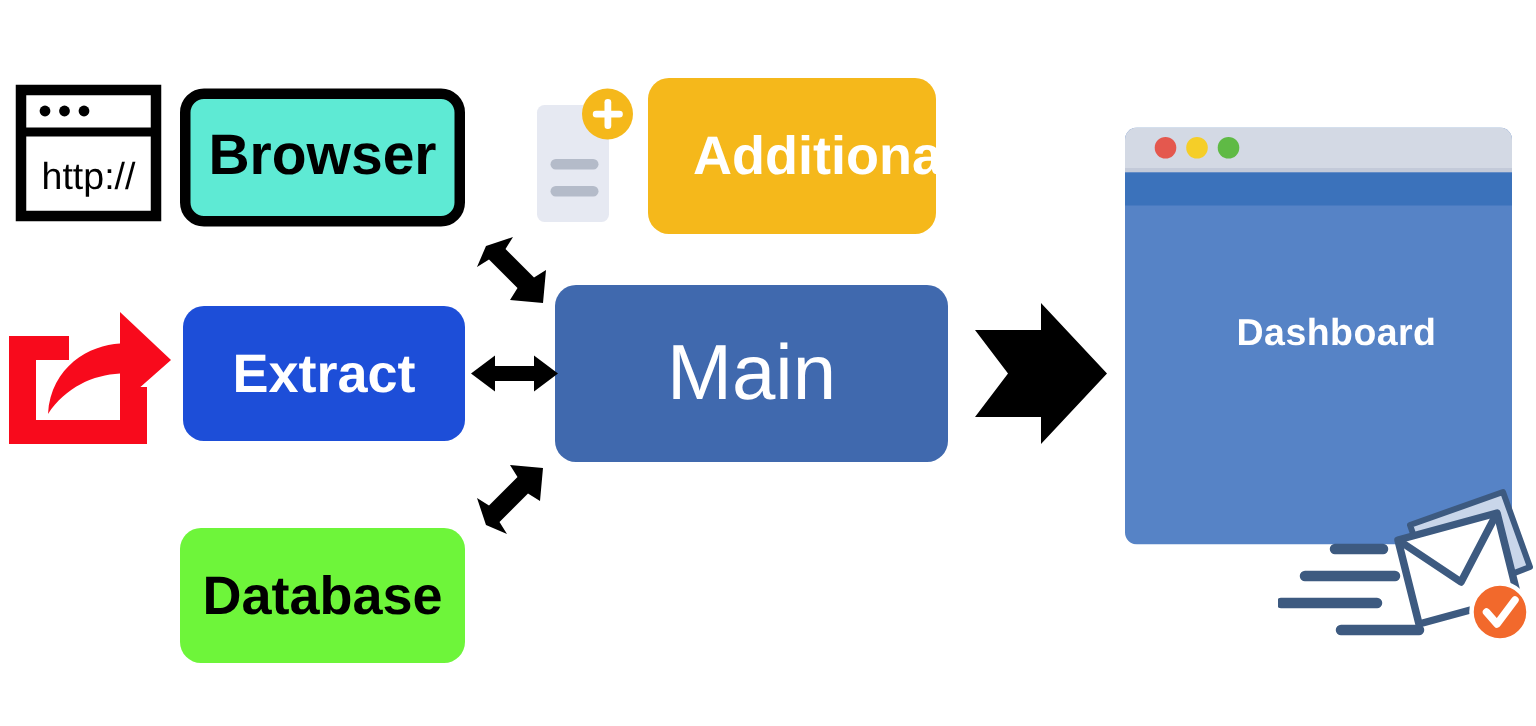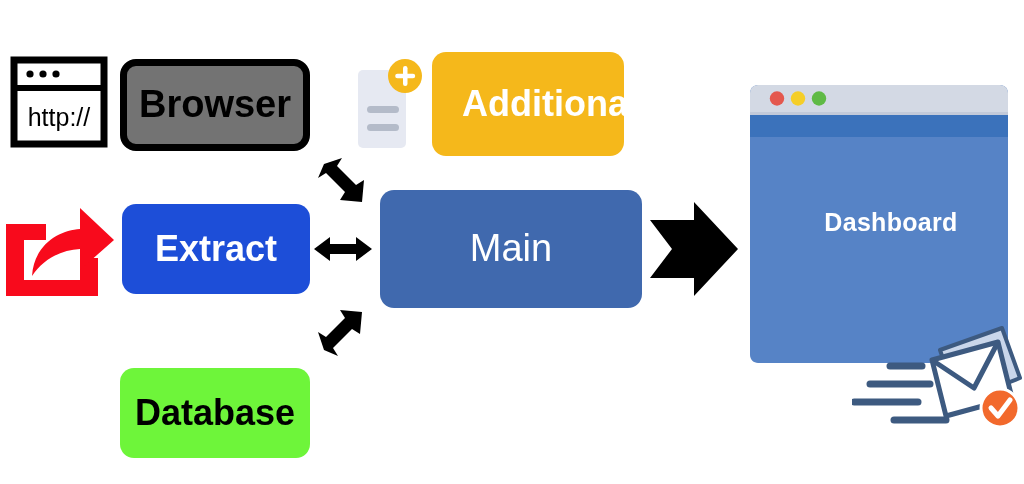--- a/index.html
+++ b/index.html
@@ -31,21 +31,21 @@
     left: 10px;
     top: 56px;
     width: 98px;
     height: 92px;
   }
   #browser-box {
     left: 120px;
     top: 59px;
     width: 190px;
     height: 92px;
-    background: #737373;
+    background: #5eead4;
     border: 7px solid #000000;
     border-radius: 16px;
     color: #000000;
     font-size: 38px;
     font-weight: 700;
   }
   
   #additional-icon {
     left: 352px;
     top: 58px;
@@ -84,39 +84,39 @@
   }
   
   #database-icon {
     left: 14px;
     top: 350px;
     width: 86px;
     height: 96px;
   }
   #database-box {
     left: 120px;
-    top: 368px;
+    top: 352px;
     width: 190px;
     height: 90px;
     background: #6ef53a;
     border-radius: 14px;
     color: #000000;
     font-size: 36px;
     font-weight: 700;
   }
   
   #main-box {
-    left: 380px;
+    left: 370px;
     top: 190px;
     width: 262px;
     height: 118px;
     background: #4069ae;
     border-radius: 14px;
     color: #ffffff;
-    font-size: 38px;
+    font-size: 52px;
     font-weight: 400;
     text-align: center;
   }
   
   .arrow-svg {
     position: absolute;
   }
   #arrow-browser-main { left: 312px; top: 152px; }
   #arrow-extract-main { left: 312px; top: 228px; }
   #arrow-database-main { left: 312px; top: 300px; }

